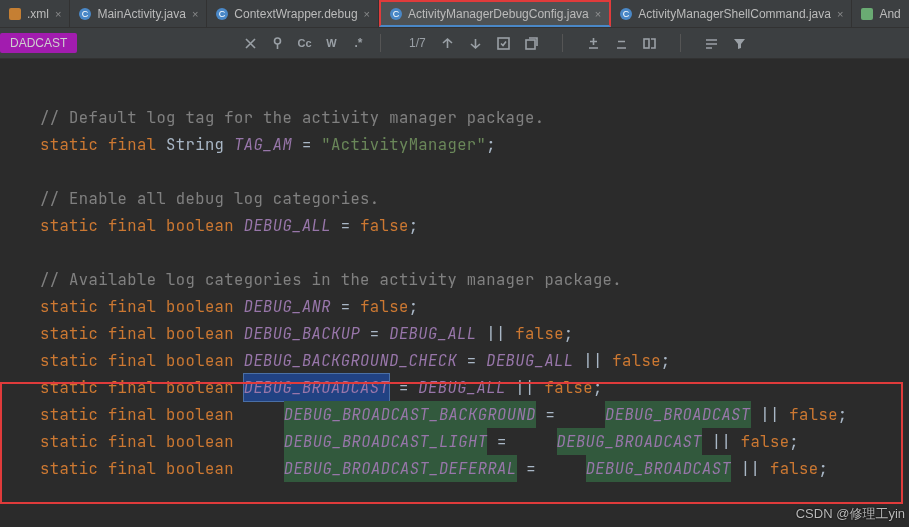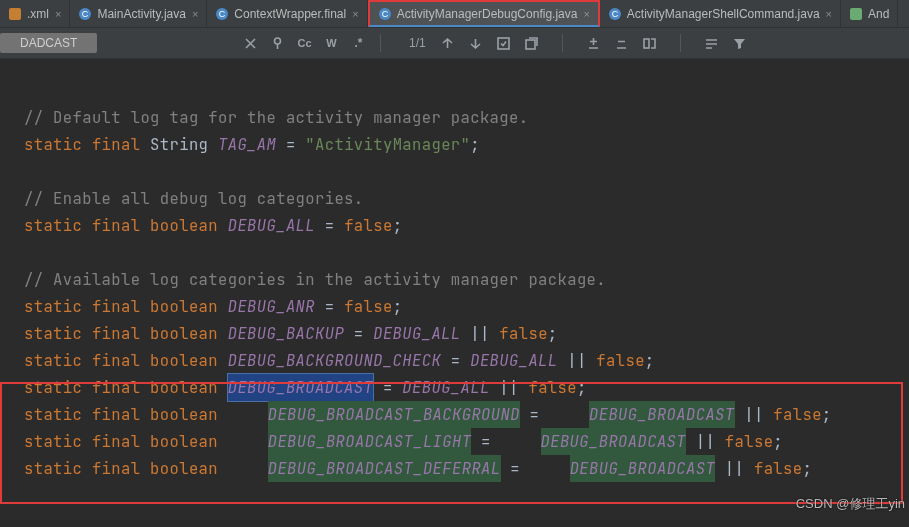--- a/index.html
+++ b/index.html
@@ -7,44 +7,44 @@
   
   .tabstrip{height:27px;background:#3c3f41;border-bottom:1px solid #323232;display:flex;align-items:stretch;font-family:'Segoe UI',Arial,sans-serif;font-size:12px;color:#bbbbbb;}
   .tab{display:flex;align-items:center;padding:0 8px;border-right:1px solid #323232;cursor:pointer;white-space:nowrap;}
   .tab.active{background:#4e5254;border-bottom:2px solid #4a88c7;padding-bottom:0;}
   .tab .ficon{width:14px;height:14px;margin-right:5px;display:inline-flex;align-items:center;justify-content:center;}
   .tab .close{margin-left:6px;opacity:.6;font-size:11px;}
   .tab-red-box{border:2px solid #e03b3b;}
   
   .toolbar{height:30px;background:#3c3f41;border-bottom:1px solid #323232;display:flex;align-items:center;font-family:'Segoe UI',Arial,sans-serif;font-size:12px;color:#8a8f94;}
   .tool-left{flex:0 0 370px;display:flex;align-items:center;height:100%;}
-  .chip{background:#737373;color:#cfcfcf;padding:3px 20px;border-radius:2px;margin-left:0;}
+  .chip{background:#a21caf;color:#cfcfcf;padding:3px 10px;border-radius:2px;margin-left:0;}
   .tool-spacer{flex:1;}
   .tool-icons-left{display:flex;align-items:center;gap:12px;margin-right:4px;color:#9aa0a6;}
   .counter{margin-left:18px;margin-right:14px;color:#9aa0a6;}
   .tool-icons{display:flex;align-items:center;gap:13px;color:#9aa0a6;}
   .vdiv{width:1px;height:18px;background:#555;margin:0 10px;}
   .ic{width:15px;height:15px;display:inline-flex;align-items:center;justify-content:center;cursor:pointer;}
   .ic svg{width:15px;height:15px;stroke:#9aa0a6;fill:none;stroke-width:1.6;}
   
-  .editor{position:relative;padding:18px 0 0 24px;font-size:15.5px;line-height:27px;letter-spacing:.4px;font-family:'Consolas','JetBrains Mono','Menlo',monospace;}
+  .editor{position:relative;padding:18px 0 0 40px;font-size:15.5px;line-height:27px;letter-spacing:.4px;font-family:'Consolas','JetBrains Mono','Menlo',monospace;}
   .line{white-space:pre;height:27px;}
   .cmt{color:#808080;}
   .kw{color:#cc7832;}
   .type{color:#a9b7c6;}
   .str{color:#6a8759;}
   .id{color:#9876aa;font-style:italic;}
   .lit{color:#cc7832;}
   .op{color:#a9b7c6;}
   .sel-box{background:#214283;outline:1px solid #4a6fa5;display:inline-block;}
   .hl{background:#32593d;display:inline-block;margin-left:40px;}
   
   .redbox{position:absolute;border:2px solid #e03b3b;pointer-events:none;}
   .redbox.main{left:0;top:382px;width:899px;height:118px;}
-  .watermark{position:absolute;right:4px;bottom:14px;color:#b9b9b9;font-family:Arial,sans-serif;font-size:13px;text-shadow:0 0 2px #000;}
+  .watermark{position:absolute;right:4px;bottom:4px;color:#b9b9b9;font-family:Arial,sans-serif;font-size:13px;text-shadow:0 0 2px #000;}
 </style>
 </head>
 <body>
 <div class="root">
 
 <div class="tabstrip">
   <div class="tab">
     <span class="ficon">
           <svg viewBox="0 0 14 14">
             <rect x="1" y="1" width="12" height="12" rx="2" fill="#c57f33"></rect>
@@ -63,21 +63,21 @@
     <span>MainActivity.java</span>
     <span class="close">×</span>
   </div>
   <div class="tab">
     <span class="ficon">
           <svg viewBox="0 0 14 14">
             <circle cx="7" cy="7" r="6" fill="#4a88c7"></circle>
             <text x="7" y="10" text-anchor="middle" font-size="9" fill="#fff" font-family="Arial">C</text>
           </svg>
         </span>
-    <span>ContextWrapper.final</span>
+    <span>ContextWrapper.debug</span>
     <span class="close">×</span>
   </div>
   <div class="tab active tab-red-box">
     <span class="ficon">
           <svg viewBox="0 0 14 14">
             <circle cx="7" cy="7" r="6" fill="#4a88c7"></circle>
             <text x="7" y="10" text-anchor="middle" font-size="9" fill="#fff" font-family="Arial">C</text>
           </svg>
         </span>
     <span>ActivityManagerDebugConfig.java</span>
@@ -118,21 +118,21 @@
               <circle cx="7.5" cy="5" r="3"></circle>
               <path d="M7.5 8v5"></path>
             </svg>
           </span>
       <span class="ic" style="font:600 11px Arial;color:#9aa0a6;">Cc</span>
       <span class="ic" style="font:600 11px Arial;color:#9aa0a6;">W</span>
       <span class="ic" style="font:700 12px Arial;color:#9aa0a6;">.*</span>
     </div>
   </div>
   <div class="vdiv"></div>
-  <span class="counter">1/1</span>
+  <span class="counter">1/7</span>
   <div class="tool-icons">
     <span class="ic">
           <svg viewBox="0 0 15 15">
             <path d="M7.5 12V3M3 7l4.5-4L12 7"></path>
           </svg>
         </span>
     <span class="ic">
           <svg viewBox="0 0 15 15">
             <path d="M7.5 3v9M3 8l4.5 4L12 8"></path>
           </svg>

